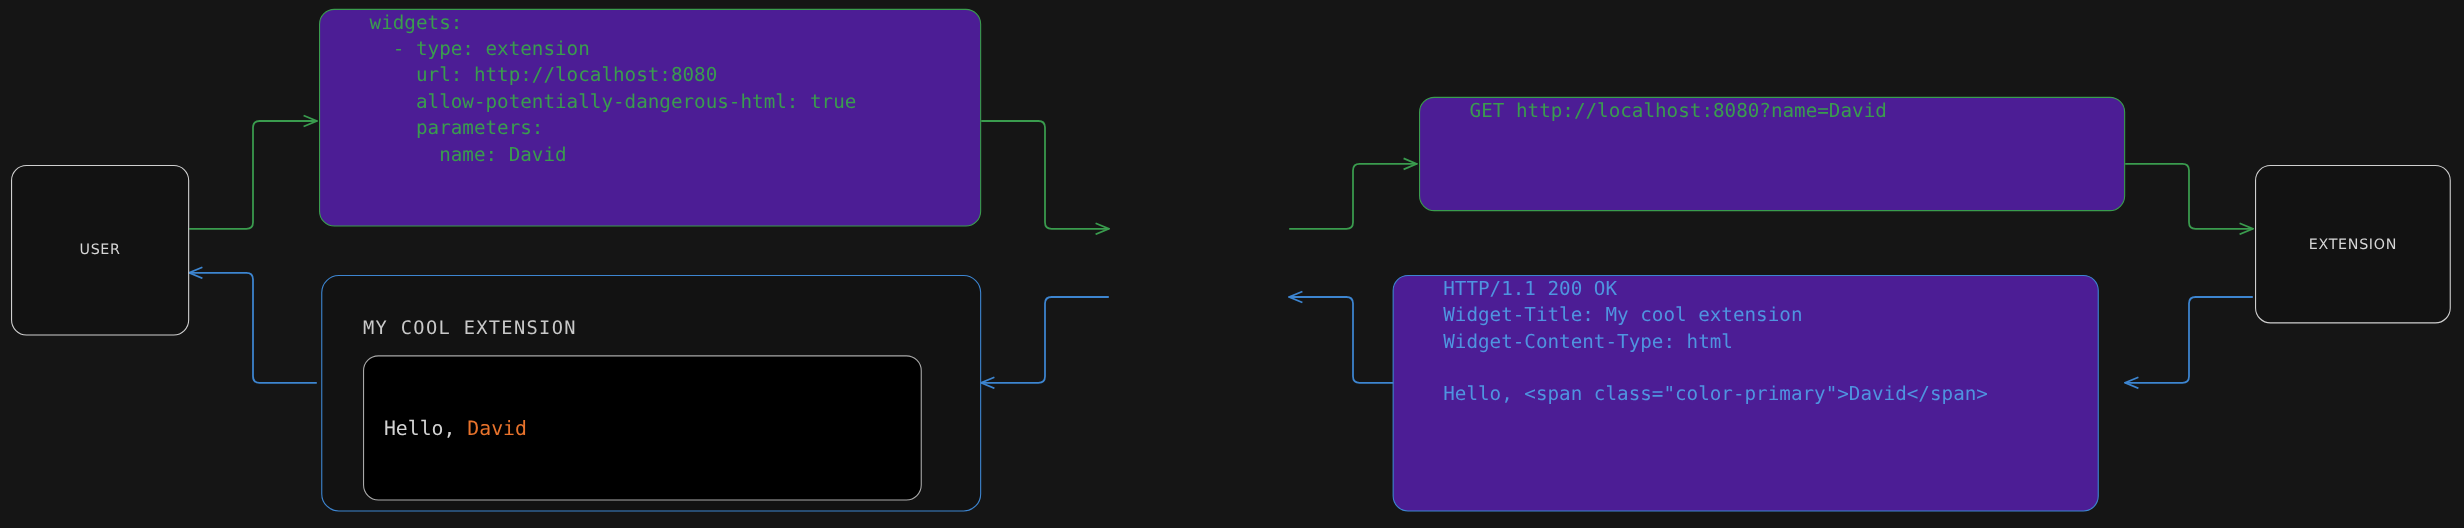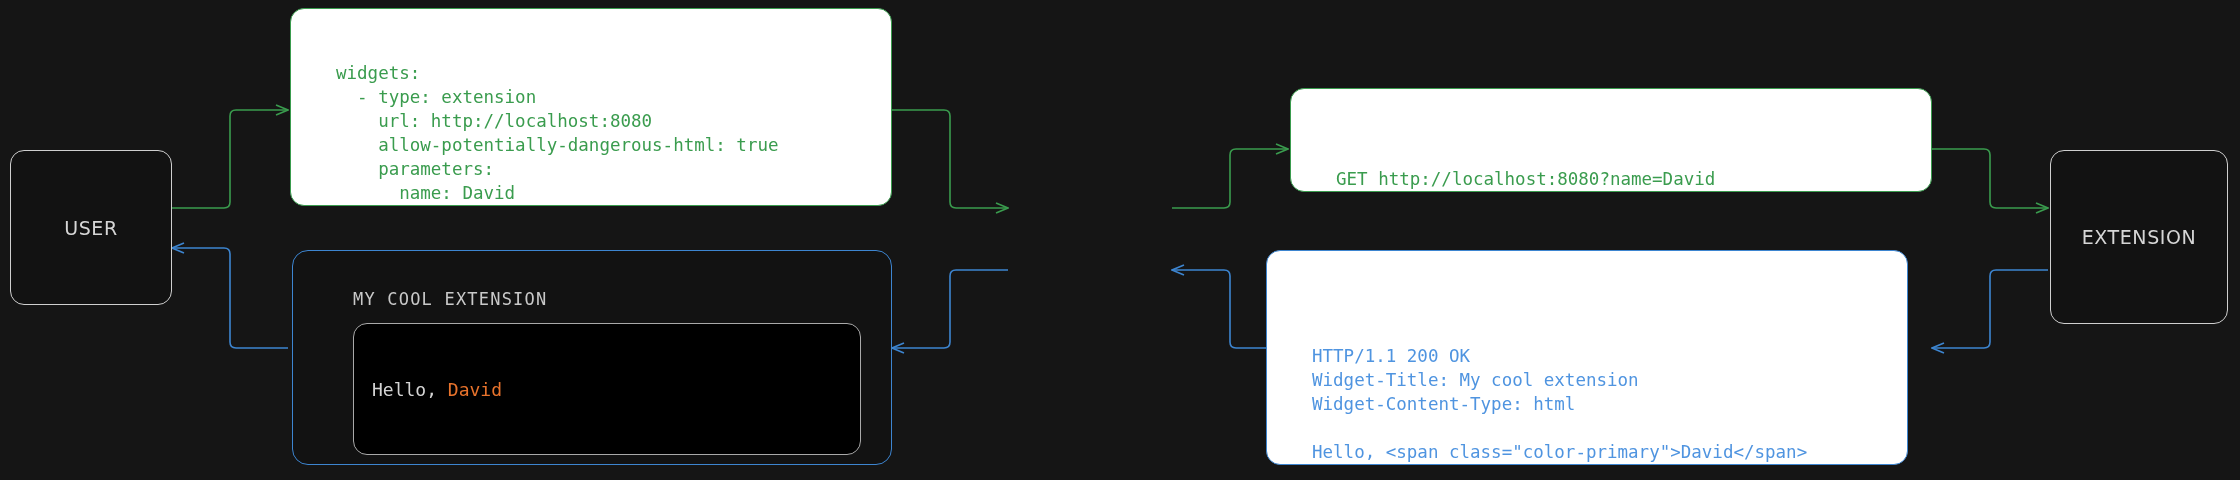--- a/index.html
+++ b/index.html
@@ -28,47 +28,47 @@
   .node {
     position: absolute;
     border: 1.5px solid #cfcfcf;
     border-radius: 14px;
     background: #121212;
     display: flex;
     align-items: center;
     justify-content: center;
     color: #d6d6d6;
     font-family: "DejaVu Sans", sans-serif;
-    font-size: 19px;
+    font-size: 13px;
     letter-spacing: 0.6px;
   }
   .codebox {
     position: absolute;
     border-radius: 14px;
-    background: #ffffff;
+    background: #4c1d95;
     border: 1.5px solid #3a9c4e;
     display: flex;
-    align-items: flex-end;
+    align-items: flex-start;
   }
   .codebox.blue { border-color: #3d85d0; }
   .code {
     white-space: pre;
     font-family: "DejaVu Sans Mono", monospace;
     font-size: 17.5px;
     line-height: 24px;
     color: #3a9c4e;
     padding-left: 45px;
   }
   .code.blue { color: #4f94e0; }
   .widgetbox {
     position: absolute;
     border-radius: 16px;
     background: #121212;
     border: 1.5px solid #3d85d0;
-    padding: 26px 46px;
+    padding: 26px 23px;
   }
   .widget-title {
     color: #c9c9c9;
     font-family: "DejaVu Sans Mono", monospace;
     font-size: 17px;
     letter-spacing: 1.2px;
     margin: 12px 0 14px 14px;
   }
   .widget-inner {
     border: 1.5px solid #a9a9a9;
@@ -118,21 +118,21 @@
     <path d="M1008,270 L956,270 Q950,270 950,276 L950,342 Q950,348 944,348 L892,348" fill="none" stroke="#3d85d0" stroke-width="1.6" marker-end="url(#arrow-blue)"></path>
 
     <path d="M288,348 L236,348 Q230,348 230,342 L230,254 Q230,248 224,248 L172,248" fill="none" stroke="#3d85d0" stroke-width="1.6" marker-end="url(#arrow-blue)"></path>
   </svg>
 
   <div class="node" style="left:10px; top:150px; width:162px; height:155px;">
     <span>USER</span>
   </div>
 
 
-  <div class="node" style="left:2050px; top:150px; width:178px; height:174px;">
+  <div class="node" style="left:2050px; top:150px; width:178px; height:144px;">
     <span>EXTENSION</span>
   </div>
 
   <div class="codebox" style="left:290px; top:8px; width:602px; height:198px;">
     <div class="code">widgets:
   - type: extension
     url: http://localhost:8080
     allow-potentially-dangerous-html: true
     parameters:
       name: David</div>

